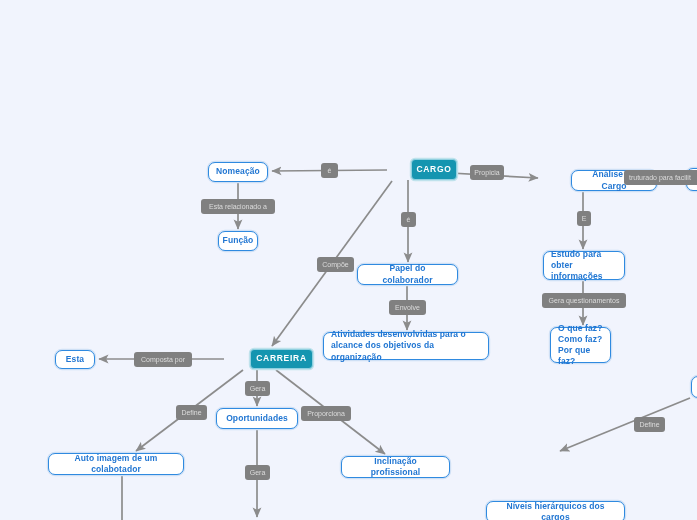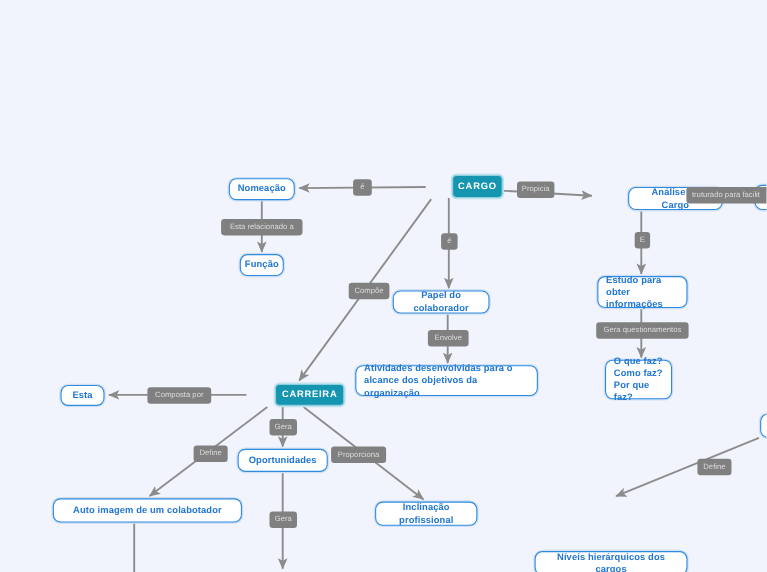--- a/index.html
+++ b/index.html
@@ -116,43 +116,43 @@
       <path d="M122,475 L122,520"></path>
     </g>
   </svg>
 
   <div class="node root" style="left:387px;top:159px;width:46px;height:21px;"><span>CARGO</span></div>
 
   <div class="node concept" style="left:208px;top:162px;width:60px;height:20px;"><span>Nomeação</span></div>
 
   <div class="node concept" style="left:218px;top:231px;width:40px;height:20px;"><span>Função</span></div>
 
-  <div class="node concept" style="left:357px;top:264px;width:88px;height:21px;"><span>Papel do colaborador</span></div>
+  <div class="node concept" style="left:357px;top:264px;width:101px;height:21px;"><span>Papel do colaborador</span></div>
 
   <div class="node concept" style="left:323px;top:332px;width:166px;height:28px;justify-content:flex-start;text-align:left;"><span>Atividades desenvolvidas para o
 alcance dos objetivos da organização</span></div>
 
   <div class="node concept" style="left:541px;top:170px;width:86px;height:21px;margin-left:30px;"><span>Análise de Cargo</span></div>
 
   <div class="node concept" style="left:543px;top:251px;width:82px;height:29px;justify-content:flex-start;text-align:left;"><span>Estudo para obter
 informações</span></div>
 
   <div class="node concept" style="left:550px;top:327px;width:61px;height:36px;justify-content:flex-start;text-align:left;"><span>O que faz?
 Como faz?
 Por que faz?</span></div>
 
   <div class="node root" style="left:226px;top:349px;width:63px;height:20px;"><span>CARREIRA</span></div>
 
   <div class="node concept" style="left:55px;top:350px;width:40px;height:19px;"><span>Esta</span></div>
 
-  <div class="node concept" style="left:48px;top:453px;width:172px;height:22px;"><span>Auto imagem de um colabotador</span></div>
+  <div class="node concept" style="left:48px;top:453px;width:136px;height:22px;"><span>Auto imagem de um colabotador</span></div>
 
   <div class="node concept" style="left:216px;top:408px;width:82px;height:21px;"><span>Oportunidades</span></div>
 
-  <div class="node concept" style="left:341px;top:456px;width:93px;height:22px;"><span>Inclinação profissional</span></div>
+  <div class="node concept" style="left:341px;top:456px;width:109px;height:22px;"><span>Inclinação profissional</span></div>
 
   <div class="node concept" style="left:486px;top:453px;width:139px;height:22px;margin-top:48px;"><span>Níveis hierárquicos dos cargos</span></div>
 
   <div class="node concept" style="left:686px;top:168px;width:24px;height:23px;"><span></span></div>
 
   <div class="node concept" style="left:691px;top:376px;width:20px;height:22px;"><span></span></div>
 
   <div class="edge-label" style="left:321px;top:163px;width:17px;height:15px;">
       <span>é</span>
     </div>

